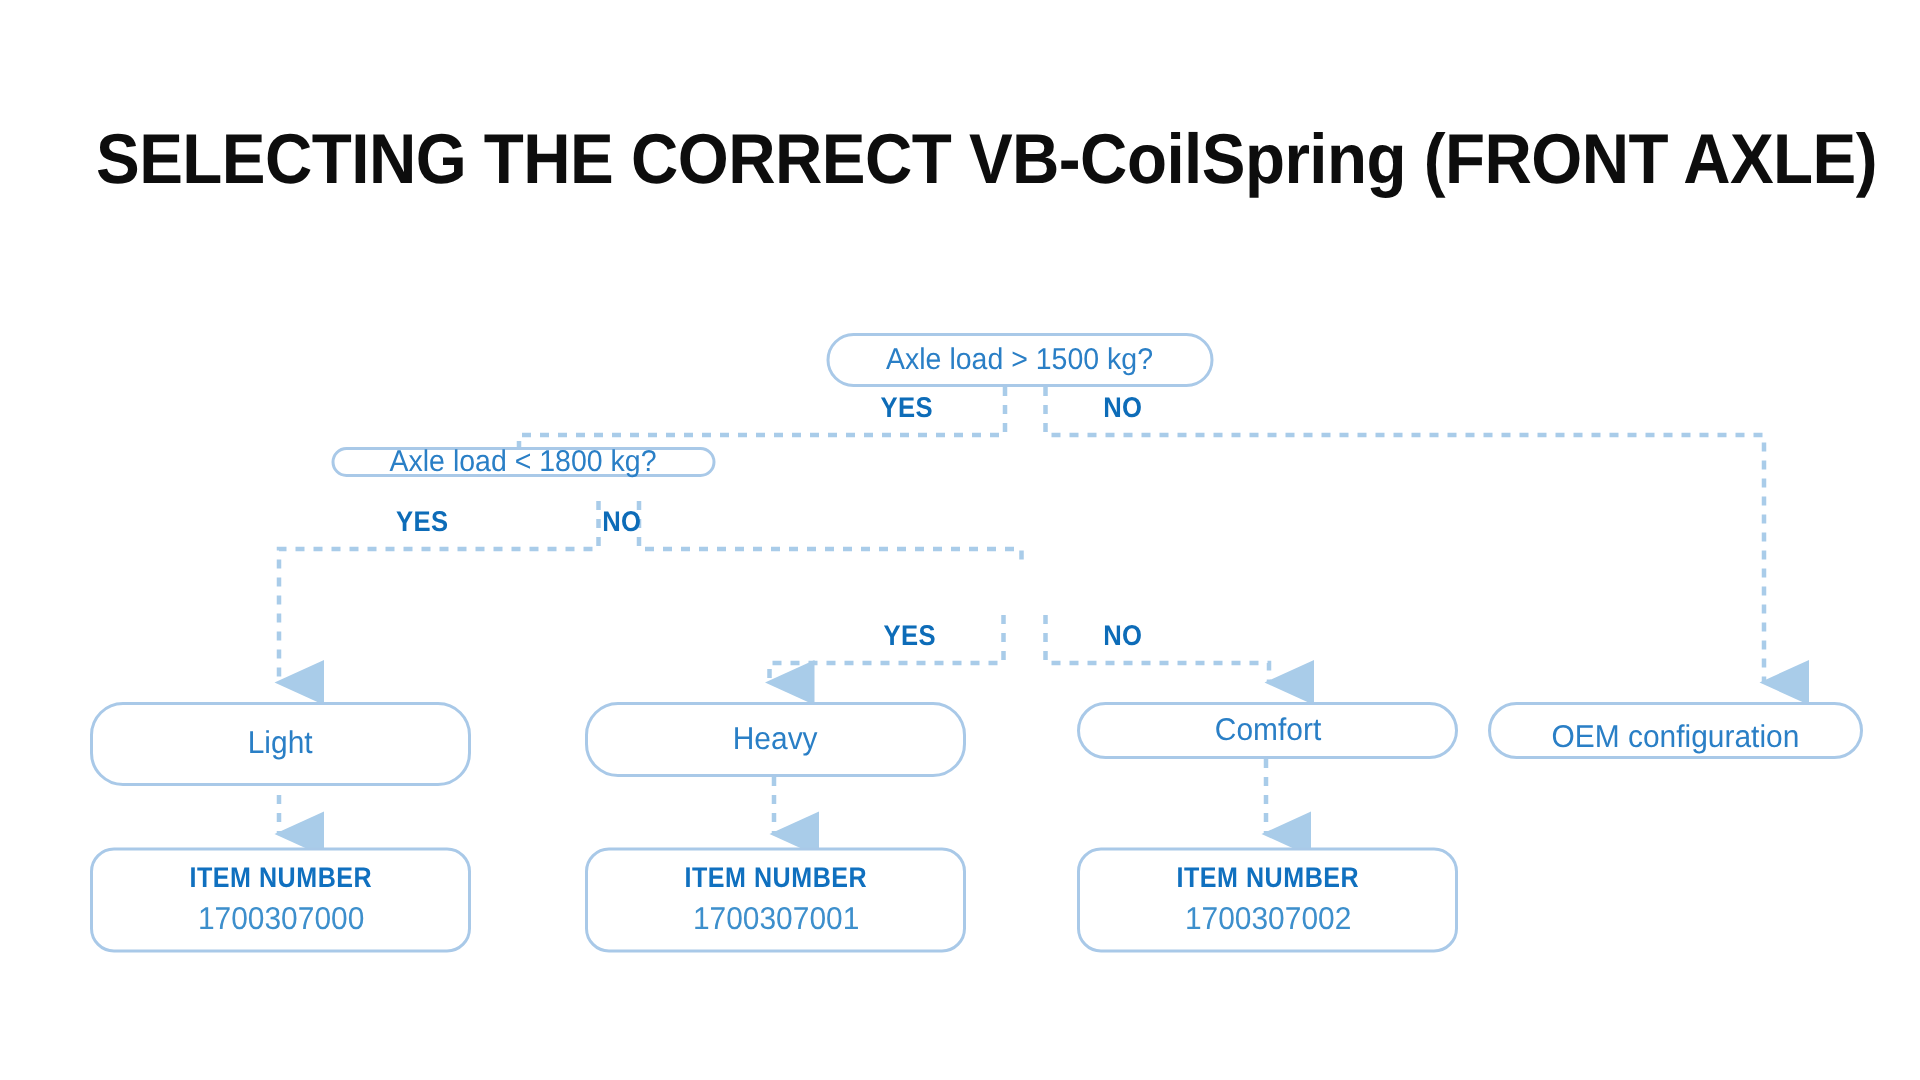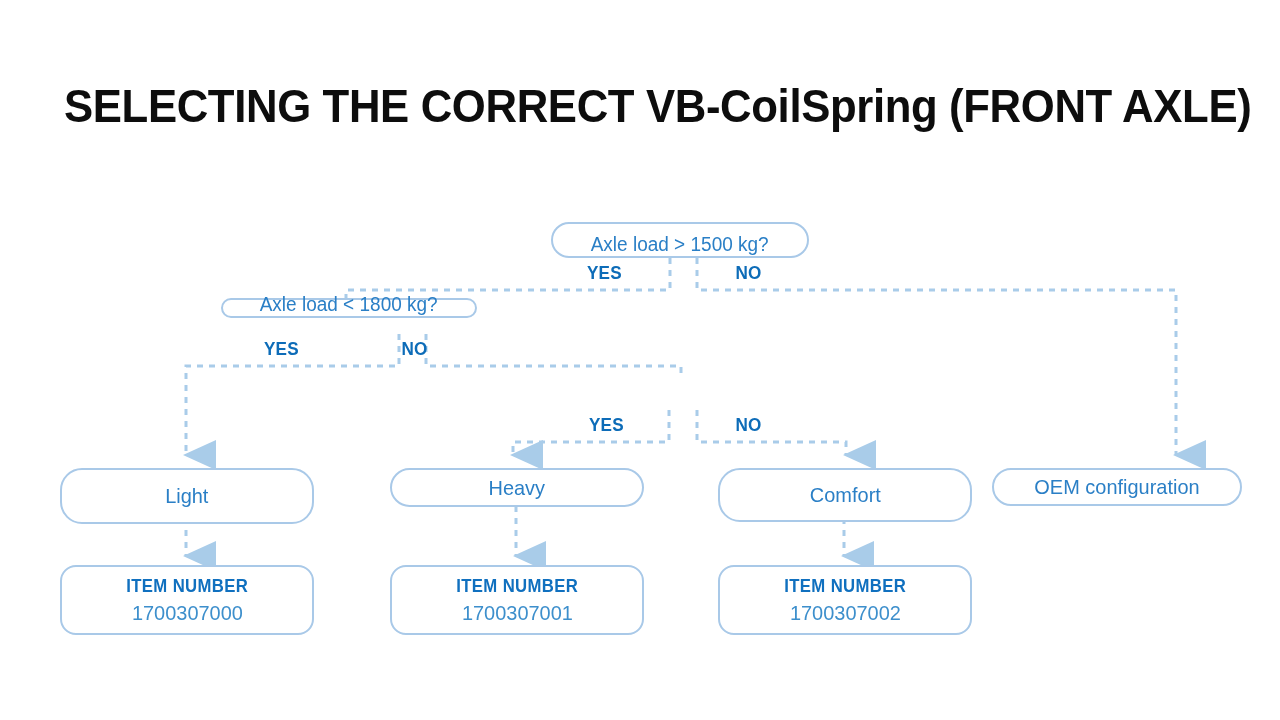--- a/index.html
+++ b/index.html
@@ -33,21 +33,21 @@
     box-sizing:border-box;
     border:2px solid #a9c9e8;
     border-radius:22px;
     background:#ffffff;
     display:flex;
     flex-direction:column;
     align-items:center;
     justify-content:center;
     color:#2a7fc6;
   }
-  .node.decision{border-radius:20px;justify-content:flex-end;}
+  .node.decision{border-radius:20px;}
   .node-label{
     font-family:"Liberation Sans",sans-serif;
     font-size:20px;
     font-weight:400;
     color:#2a7fc6;
     white-space:nowrap;
     transform:scaleX(0.95);
     transform-origin:center;
   }
   .node.result .node-label{font-size:21px;}
@@ -137,29 +137,29 @@
   <div class="branch" style="left:226px;top:338px;">YES</div>
   <div class="branch" style="left:364px;top:338px;">NO</div>
 
   <div class="branch" style="left:551px;top:414px;">YES</div>
   <div class="branch" style="left:698px;top:414px;">NO</div>
 
   <div class="node result" style="left:24px;top:468px;width:254px;height:56px;">
     <span class="node-label">Light</span>
   </div>
 
-  <div class="node result" style="left:354px;top:468px;width:254px;height:39px;">
+  <div class="node result" style="left:354px;top:468px;width:254px;height:50px;">
     <span class="node-label">Heavy</span>
   </div>
 
-  <div class="node result" style="left:682px;top:468px;width:254px;height:54px;">
+  <div class="node result" style="left:682px;top:468px;width:254px;height:38px;">
     <span class="node-label">Comfort</span>
   </div>
 
-  <div class="node result oem" style="left:956px;top:468px;width:250px;height:38px;">
+  <div class="node result oem" style="left:956px;top:468px;width:250px;height:38px;justify-content:flex-end;">
     <span class="node-label">OEM configuration</span>
   </div>
 
   <div class="node item" style="left:24px;top:565px;width:254px;height:70px;">
     <span class="item-head">ITEM NUMBER</span>
     <span class="item-num">1700307000</span>
   </div>
 
   <div class="node item" style="left:354px;top:565px;width:254px;height:70px;">
     <span class="item-head">ITEM NUMBER</span>

